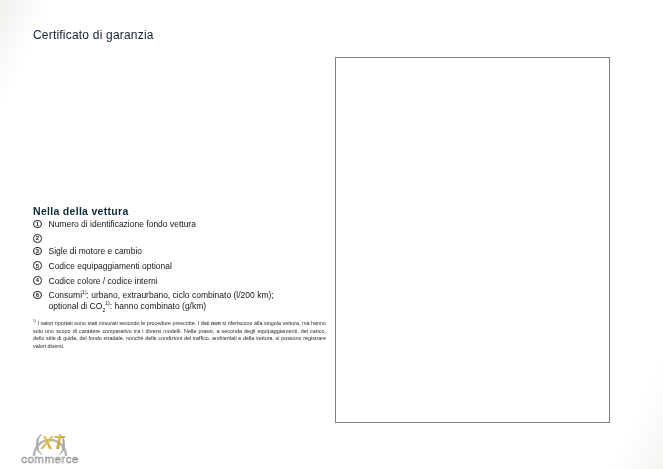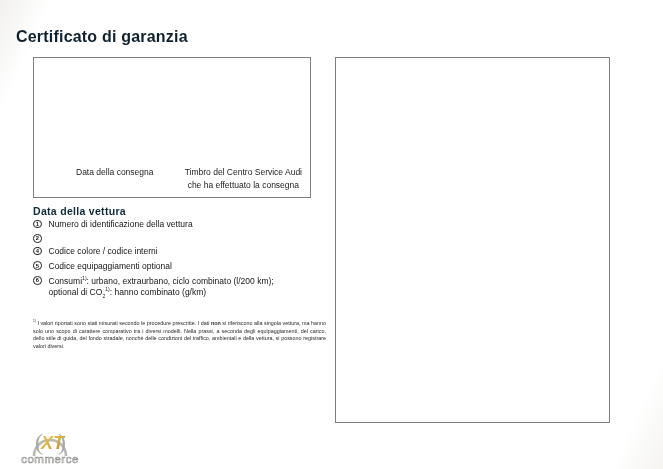--- a/index.html
+++ b/index.html
@@ -8,22 +8,22 @@
     font-family:"Liberation Sans", sans-serif;
     background:#ffffff;
     position:relative;
     overflow:hidden;
   }
   .page {
     position:absolute; inset:0;
     background:linear-gradient(115deg,#f1f0ed 0%,#ffffff 6%,#ffffff 94%,#f5f4f1 100%);
   }
   .title {
-    position:absolute; left:16px; top:28px;
-    font-size:16px; font-weight:bold; letter-spacing:.2px;
+    position:absolute; left:33px; top:28px;
+    font-size:12px; font-weight:normal; letter-spacing:.2px;
     color:#10222f;
   }
   .box {
     position:absolute; border:1px solid #7d7d7d; background:#ffffff;
   }
   .box-delivery { left:33px; top:57px; width:278px; height:141px; }
   .box-stamp-large { left:335px; top:57px; width:275px; height:366px; }
   .box-labels {
     position:absolute; left:0; right:0; bottom:5px;
     display:flex; align-items:flex-start; justify-content:space-between;
@@ -57,49 +57,44 @@
   .footnote b { font-weight:bold; }
   .logo { position:absolute; left:4px; top:420px; width:96px; height:48px; }
 </style>
 </head>
 <body>
 
 <div class="page">
 
   <div class="title">Certificato di garanzia</div>
 
-  <div class="box box-delivery">
-    <div class="box-labels">
-      <span class="lbl lbl-left">Data della consegna</span>
-      <span class="lbl lbl-right">
-        <span>Timbro del Centro Service Audi</span><br>
-        <span>che ha effettuato la consegna</span>
-      </span>
-    </div>
-  </div>
 
   <div class="box box-stamp-large"></div>
 
-  <div class="section-heading">Data della vettura</div>
+  <div class="section-heading">Nella della vettura</div>
 
   <div class="list">
     <div class="item">
       <span class="num">1</span>
-      <span class="txt">Numero di identificazione della vettura</span>
+      <span class="txt">Numero di identificazione fondo vettura</span>
     </div>
     <div class="item">
       <span class="num">2</span>
     </div>
     <div class="item">
-      <span class="num">4</span>
-      <span class="txt">Codice colore / codice interni</span>
+      <span class="num">3</span>
+      <span class="txt">Sigle di motore e cambio</span>
     </div>
     <div class="item">
       <span class="num">5</span>
       <span class="txt">Codice equipaggiamenti optional</span>
+    </div>
+    <div class="item">
+      <span class="num">4</span>
+      <span class="txt">Codice colore / codice interni</span>
     </div>
     <div class="item">
       <span class="num">6</span>
       <span class="txt">
         <span>Consumi</span><sup>1)</sup><span>: urbano, extraurbano, ciclo combinato (l/200 km);</span><br>
         <span>optional di CO</span><sub>2</sub><sup>1)</sup><span>: hanno combinato (g/km)</span>
       </span>
     </div>
   </div>
 

